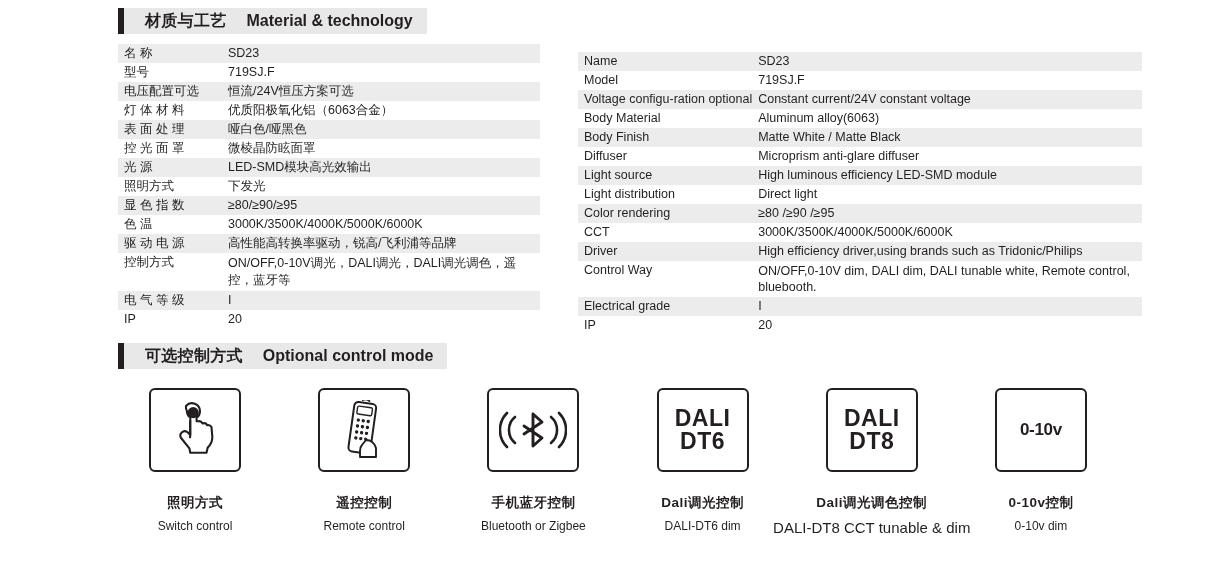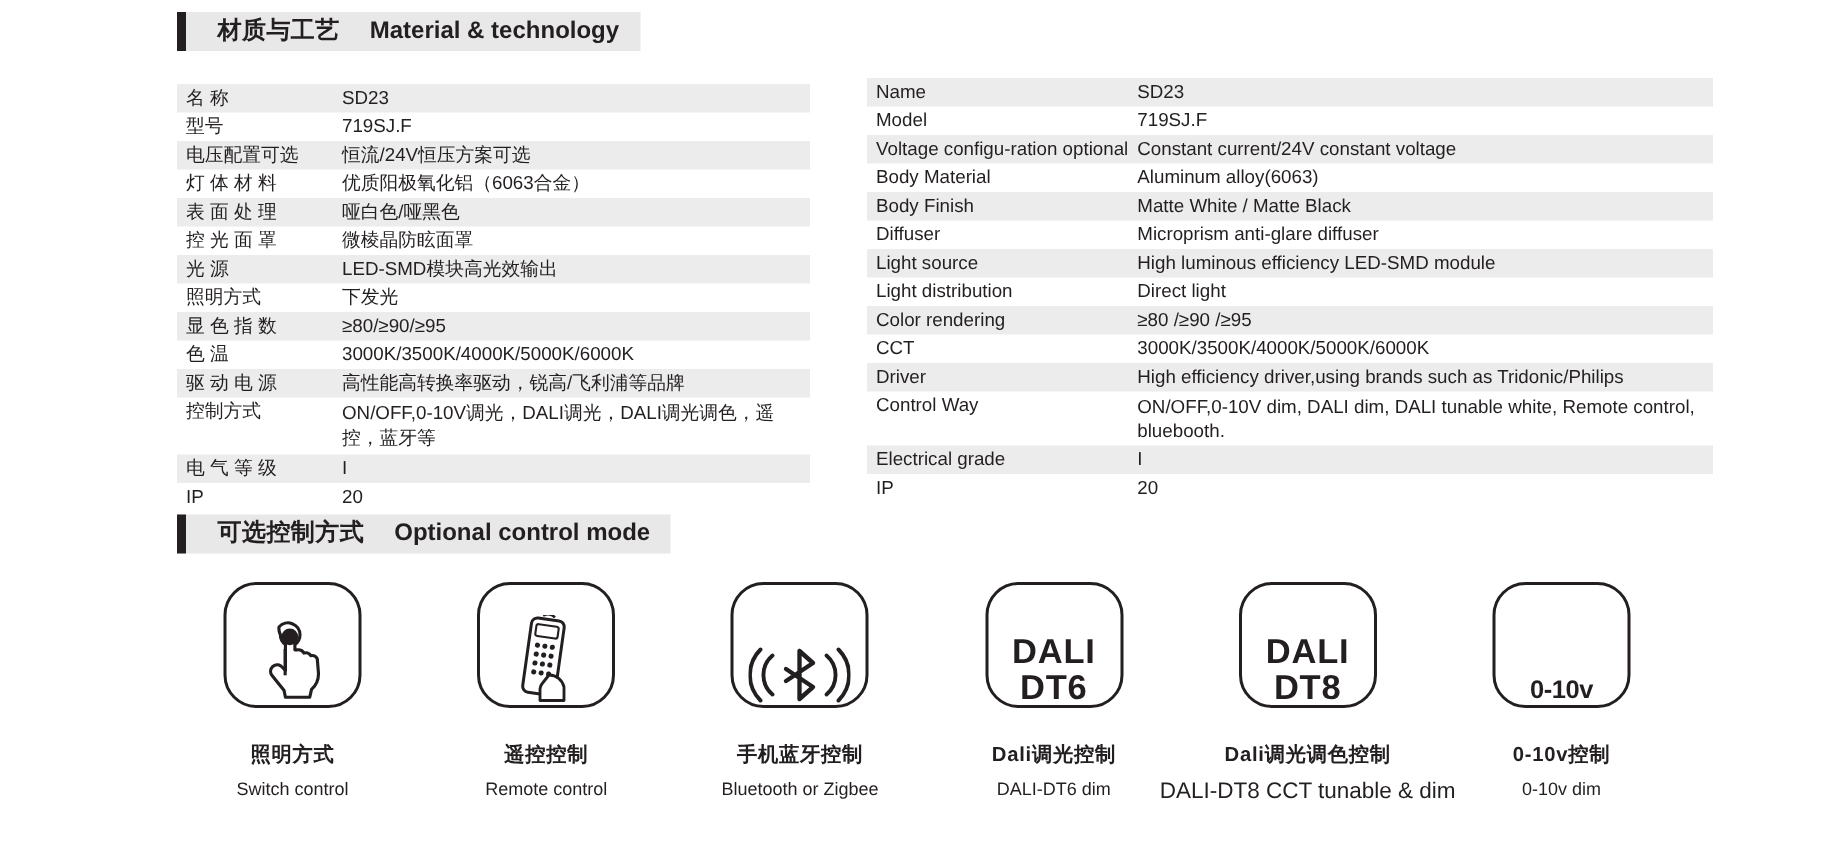--- a/index.html
+++ b/index.html
@@ -87,23 +87,23 @@
   .icon-cell {
     width: 154px;
     display: flex;
     flex-direction: column;
     align-items: center;
   }
   .icon-box {
     width: 92px;
     height: 84px;
     border: 2px solid #231f20;
-    border-radius: 22px;
+    border-radius: 6px;
     display: flex;
-    align-items: flex-end;
+    align-items: center;
     justify-content: center;
     box-sizing: border-box;
   }
   .icon-cn {
     margin-top: 22px;
     font-size: 13.5px;
     font-weight: bold;
     letter-spacing: 0.5px;
     white-space: nowrap;
   }
@@ -130,21 +130,21 @@
 </style>
 </head>
 <body>
 
 <div class="section-header" style="left:118px; top:8px;">
   <span class="bar"></span>
   <span class="cn">材质与工艺</span>
   <span class="en">Material &amp; technology</span>
 </div>
 
-<table class="spec-table cn" style="left:118px; top:56px;">
+<table class="spec-table cn" style="left:118px; top:44px;">
   <tbody>
       <tr class="alt">
     <td class="label">名 称</td>
     <td class="value">SD23</td>
   </tr>
   <tr>
     <td class="label">型号</td>
     <td class="value">719SJ.F</td>
   </tr>
   <tr class="alt">

